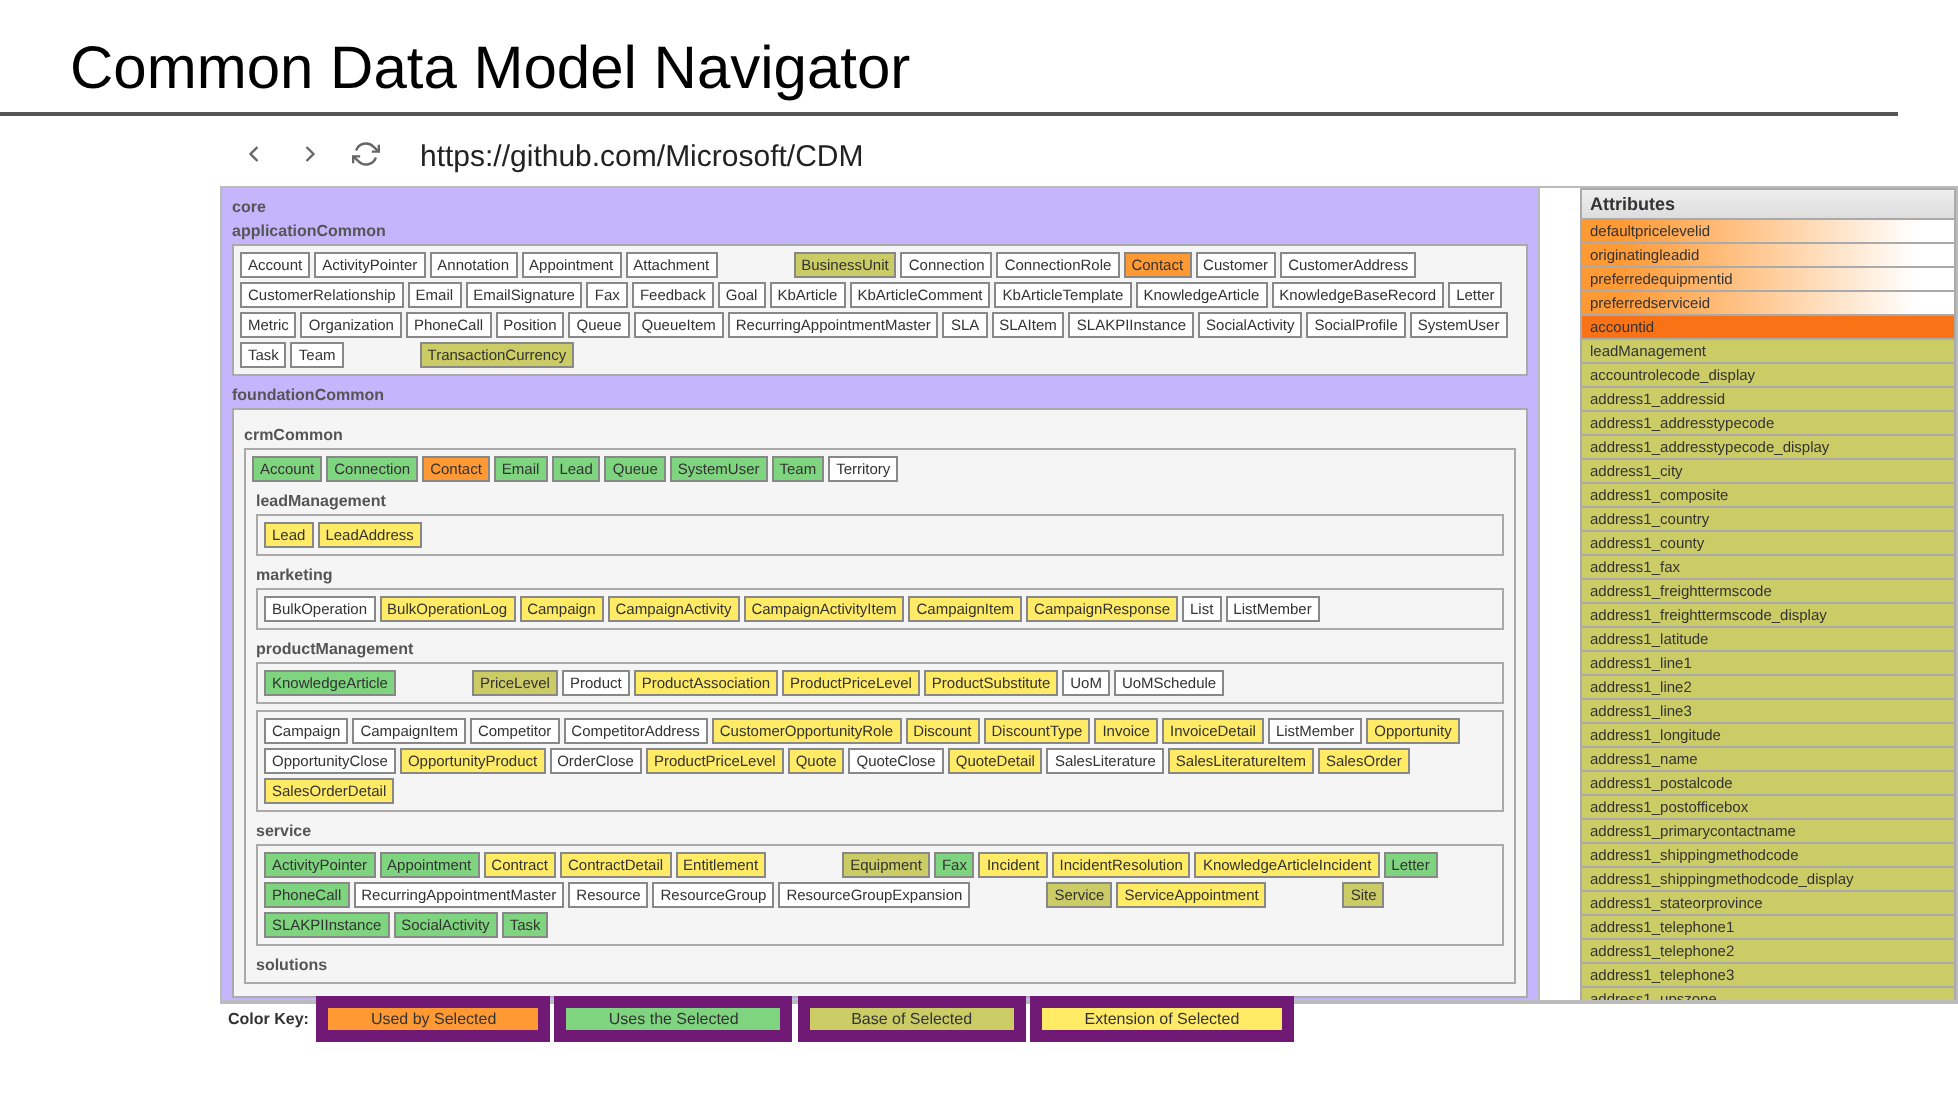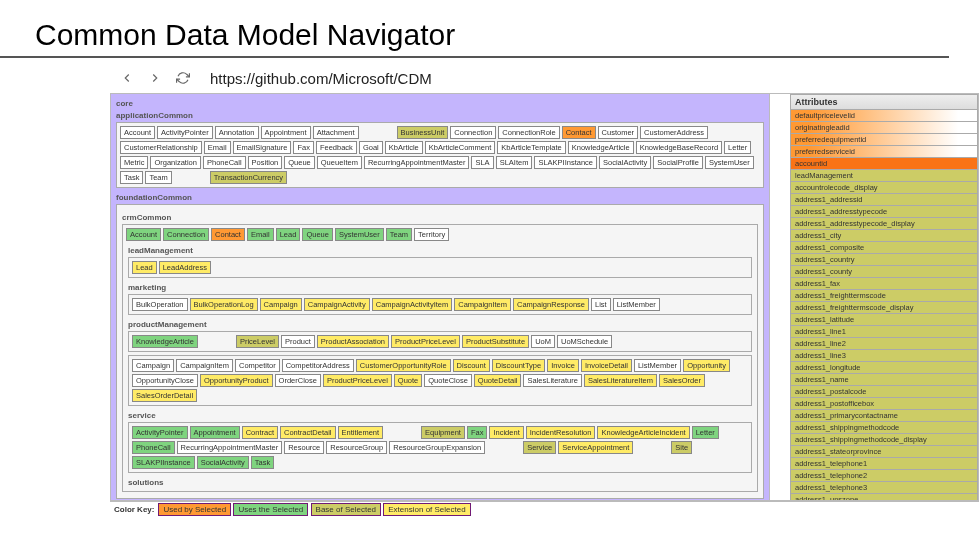--- a/index.html
+++ b/index.html
@@ -20,21 +20,21 @@
 .entity.olive { background: #cccc66; margin-left: 36px; }
 .entity.yellow { background: #ffeb66; }
 .nested { margin: 3px 0 0 0; }
 .attr-head { background: linear-gradient(#eee,#ddd); border: 1px solid #aaa; padding: 2px 4px; font-size: 9px; font-weight: 600; }
 .attr-row { border: 1px solid #aaa; border-top: none; padding: 1px 4px; font-size: 7.5px; white-space: nowrap; overflow: hidden; text-overflow: ellipsis; }
 .attr-row.grad-orange { background: linear-gradient(90deg, #ff9933 10%, #fff 90%); }
 .attr-row.olive { background: #cccc66; }
 .attr-row.plain { background: #f97316; }
 .footer { display: flex; align-items: center; padding: 3px 4px; border-top: 1px solid #bbb; gap: 4px; font-size: 8px; margin-left:110px;}
 .key-label { font-weight: 600; }
-.key { border: 1px solid #701a75; padding: 1px 4px; font-size: 8px; }
+.key { border: 6px solid #701a75; padding: 1px 21px; font-size: 8px; }
 .key.orange { background: #ff9933; }
 .key.green { background: #7fd47f; }
 .key.olive { background: #cccc66; }
 .key.yellow { background: #ffeb66; }
 
 .left::-webkit-scrollbar, .right::-webkit-scrollbar { width: 10px; }
 .left::-webkit-scrollbar-thumb, .right::-webkit-scrollbar-thumb { background: #ccc; border: 1px solid #aaa; }
 </style>
 </head>
 <body>

